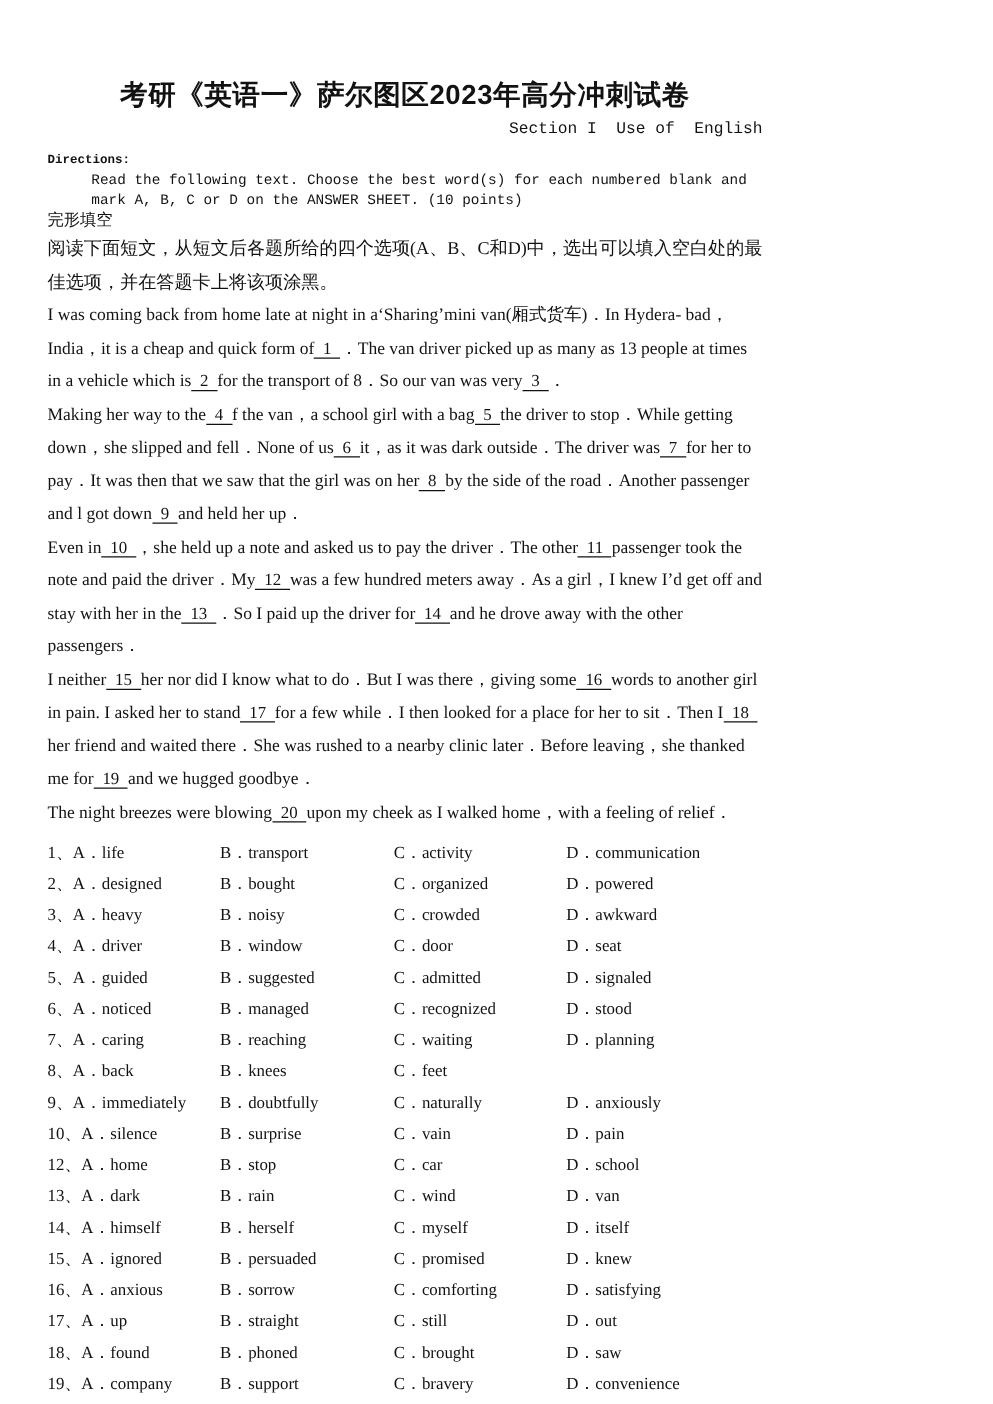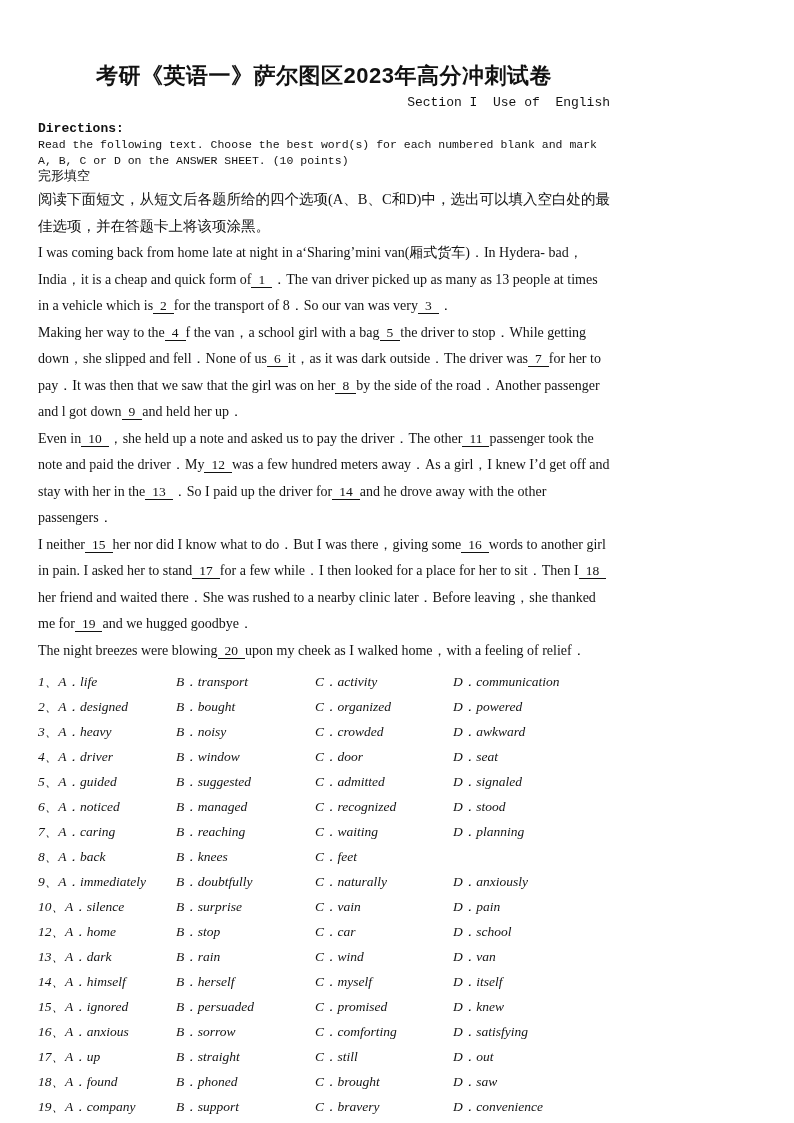--- a/index.html
+++ b/index.html
@@ -25,28 +25,29 @@
     font-family: "Liberation Mono", monospace;
     font-size: 13px;
     line-height: 17px;
     text-align: right;
     white-space: pre;
     margin-top: 4px;
   }
   .dir-label {
     font-family: "Liberation Mono", monospace;
     font-weight: bold;
-    font-size: 13px;
+    font-size: 10px;
     line-height: 16px;
     margin-top: 10px;
   }
   .dir-body {
     font-family: "Liberation Mono", monospace;
     font-size: 11.5px;
     line-height: 15.5px;
+    margin-left: 35px;
   }
   .mono-line {
     font-family: Liberation Serif, serif;
     font-size: 13px;
     line-height: 16px;
   }
   .cn-instructions {
     font-size: 14.5px;
     line-height: 27px;
     margin-top: 2px;
@@ -58,21 +59,21 @@
     text-align: left;
   }
   .blank {
     display: inline-block;
     padding: 0 7px;
     border-bottom: 1px solid #121212;
     font-size: 13.5px;
     line-height: 15px;
     text-align: center;
   }
-  .questions { margin-top: 5px; font-style: italic; }
+  .questions { margin-top: 5px; }
   .q-row {
     display: grid;
     grid-template-columns: 138px 139px 138px auto;
     height: 25px;
     align-items: center;
     font-size: 13.5px;
   }
   .q-cell { white-space: pre; }
 </style>
 </head>

